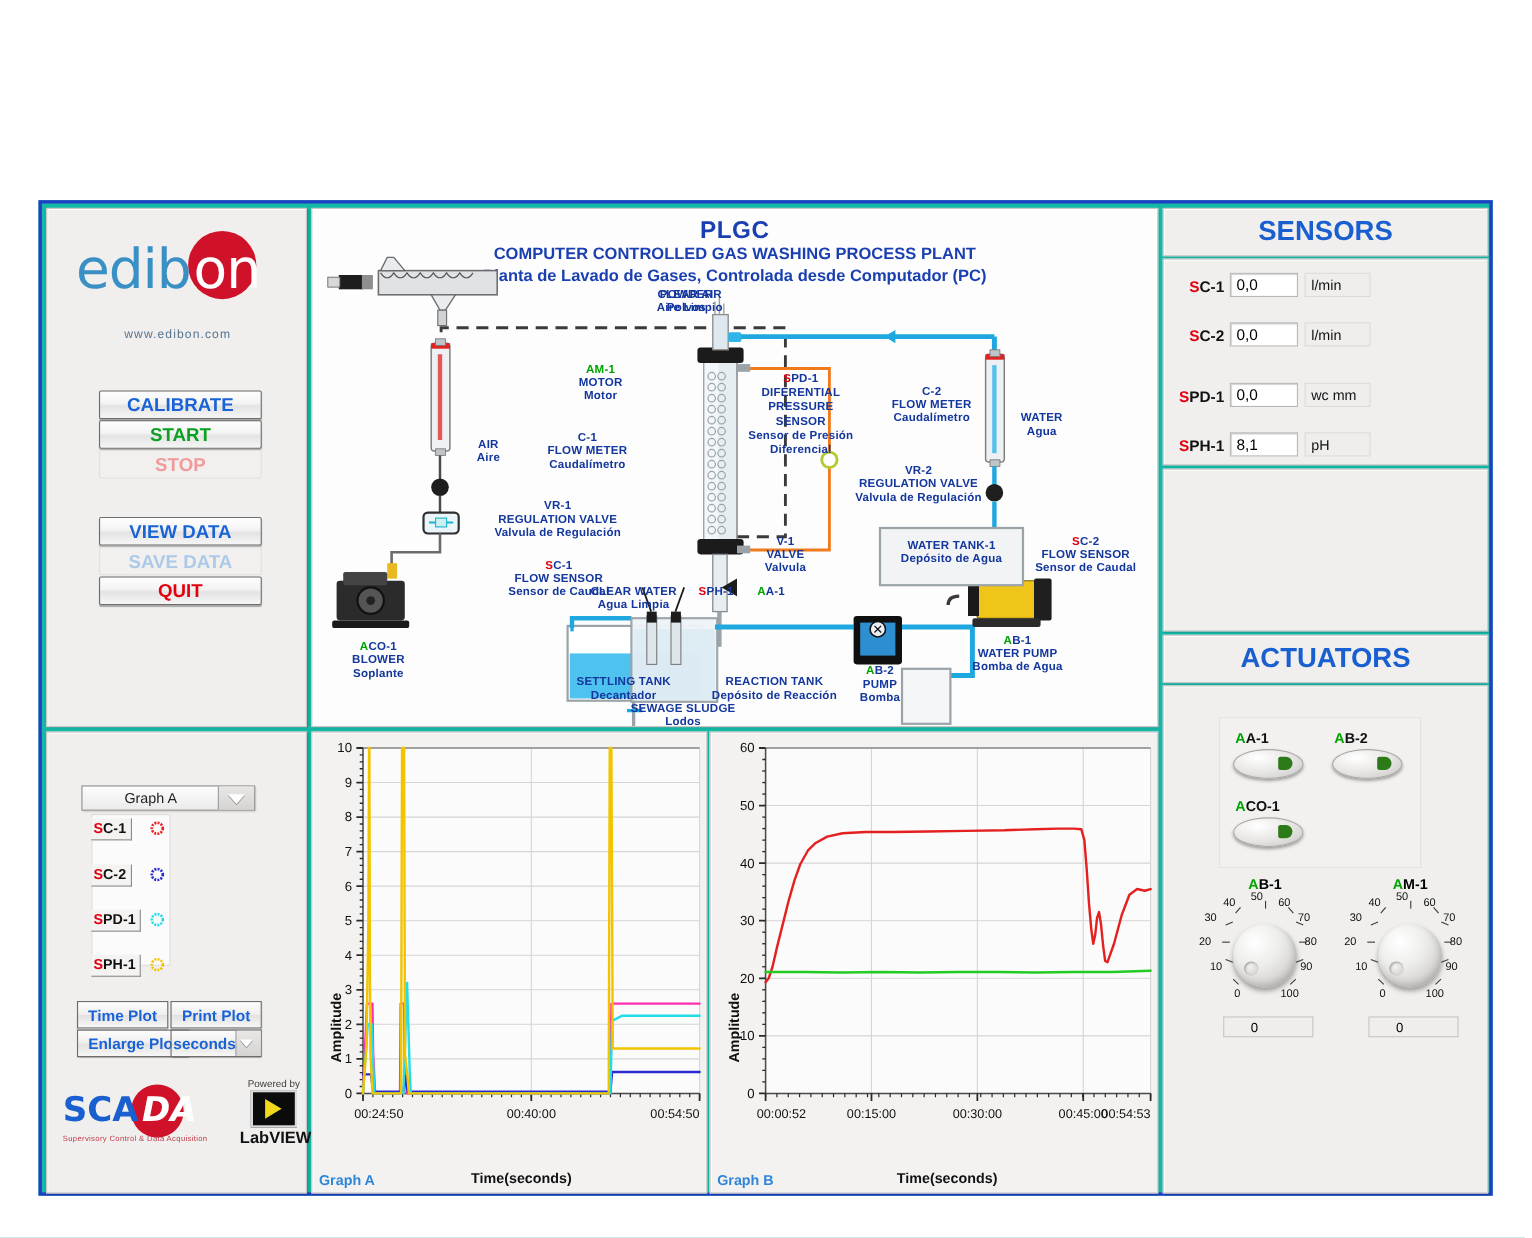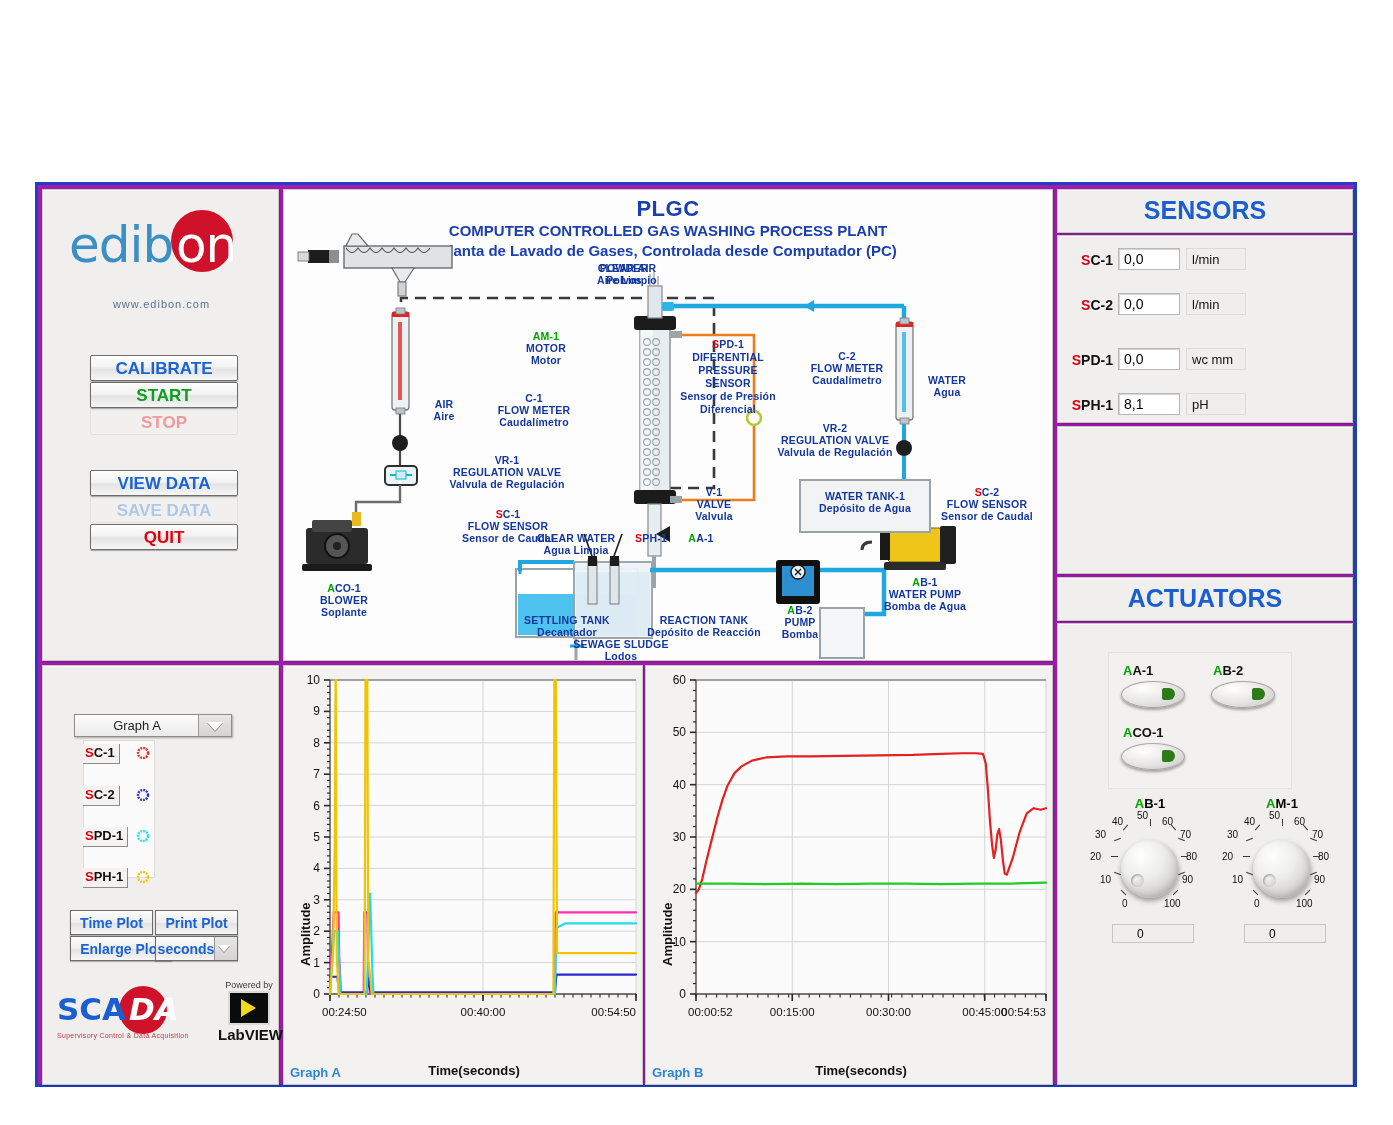--- a/index.html
+++ b/index.html
@@ -1,19 +1,19 @@
 <!DOCTYPE html>
 <html><head>
 <meta charset="utf-8">
 <style>
   html,body{margin:0;padding:0;background:#ffffff;}
   body{width:1393px;height:1125px;font-family:"Liberation Sans",sans-serif;overflow:hidden;}
 
   #app{position:absolute;left:35px;top:182px;width:1322px;height:905px;
-       border:3px solid #1f3fc4;background:#a21caf;box-sizing:border-box;}
+       border:3px solid #1f3fc4;background:#14b8a6;box-sizing:border-box;}
 
   .panel{position:absolute;background:#f0efee;border:1px solid #c9c7c5;
          box-shadow:inset 1px 1px 0 #ffffff, 1px 1px 2px rgba(0,0,0,.25);
          box-sizing:border-box;}
 
   
   #left-top{left:4px;top:4px;width:237px;height:472px;}
   .edibon-logo{position:absolute;left:0;top:26px;width:237px;height:74px;}
   .edi-text{position:absolute;left:26px;top:0px;font-size:50px;letter-spacing:-1px;
             color:#3a8fc4;font-family:"DejaVu Sans",sans-serif;font-weight:400;}

